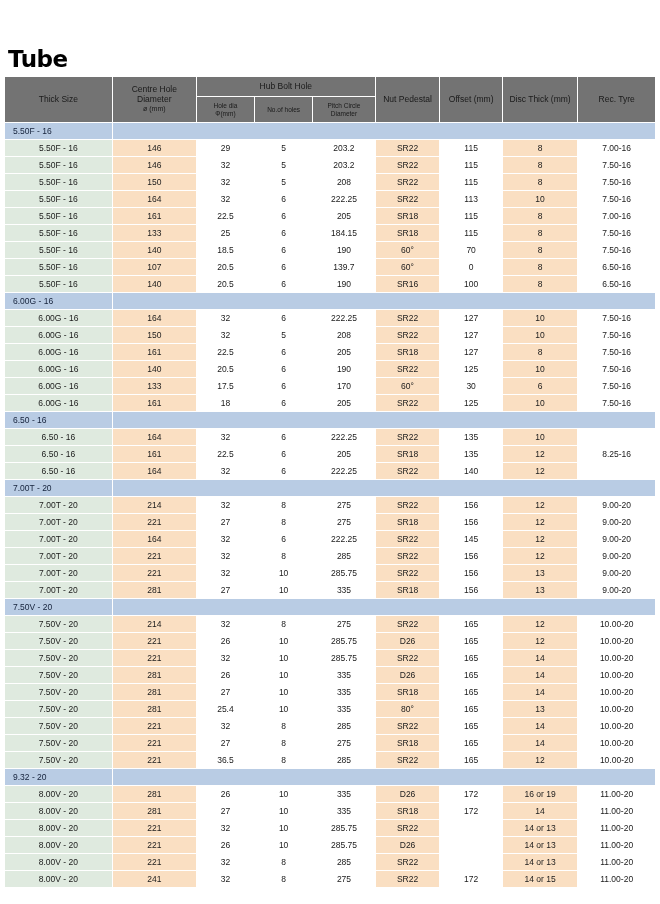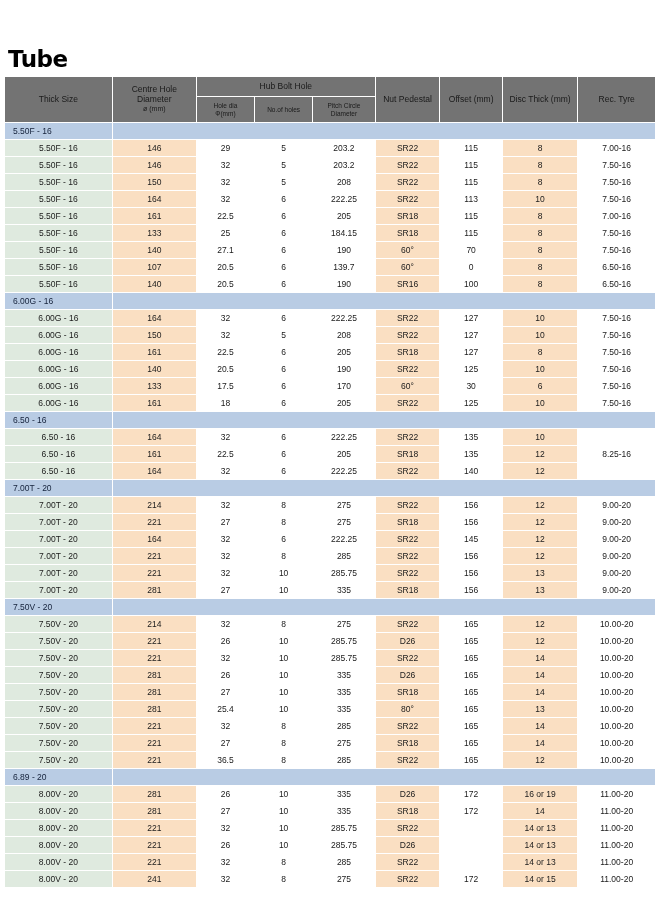--- a/index.html
+++ b/index.html
@@ -205,21 +205,21 @@
           <td class="c-white">6</td>
           <td class="c-white">184.15</td>
           <td class="c-peach">SR18</td>
           <td class="c-white">115</td>
           <td class="c-peach">8</td>
           <td class="c-white">7.50-16</td>
         </tr>
         <tr>
           <td class="c-size">5.50F - 16</td>
           <td class="c-peach">140</td>
-          <td class="c-white">27.1</td>
+          <td class="c-white">18.5</td>
           <td class="c-white">6</td>
           <td class="c-white">190</td>
           <td class="c-peach">60°</td>
           <td class="c-white">70</td>
           <td class="c-peach">8</td>
           <td class="c-white">7.50-16</td>
         </tr>
         <tr>
           <td class="c-size">5.50F - 16</td>
           <td class="c-peach">107</td>
@@ -516,21 +516,21 @@
           <td class="c-peach">221</td>
           <td class="c-white">36.5</td>
           <td class="c-white">8</td>
           <td class="c-white">285</td>
           <td class="c-peach">SR22</td>
           <td class="c-white">165</td>
           <td class="c-peach">12</td>
           <td class="c-white">10.00-20</td>
         </tr>
         <tr class="group">
-          <td class="first">6.89 - 20</td>
+          <td class="first">9.32 - 20</td>
           <td class="blank" colspan="8"></td>
         </tr>
         <tr>
           <td class="c-size">8.00V - 20</td>
           <td class="c-peach">281</td>
           <td class="c-white">26</td>
           <td class="c-white">10</td>
           <td class="c-white">335</td>
           <td class="c-peach">D26</td>
           <td class="c-white">172</td>

